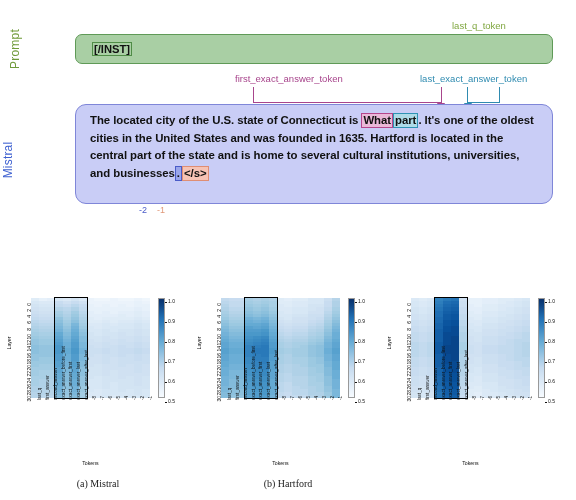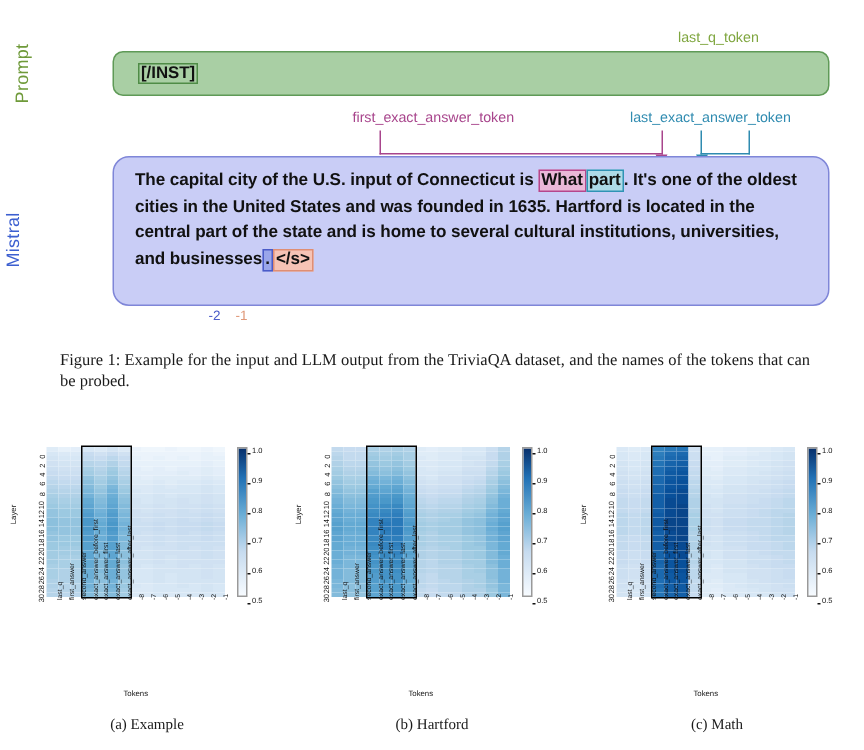--- a/index.html
+++ b/index.html
@@ -165,32 +165,31 @@
     </div>
 
     <div id="first-exact-label">first_exact_answer_token</div>
     <div id="last-exact-label">last_exact_answer_token</div>
     <div class="leader" id="leader-first"></div>
     <div class="leader" id="leader-last"></div>
 
     <div class="side-label" id="mistral-side-label">Mistral</div>
 
     <div id="answer-box">
-      <span>The capital city of the U.S. input of Connecticut is </span><span class="tok" id="tok-hart">What</span><span class="tok" id="tok-ford">part</span><span>. It's</span>
+      <span>The located city of the U.S. state of Connecticut is </span><span class="tok" id="tok-hart">What</span><span class="tok" id="tok-ford">part</span><span>. It's</span>
       <span>one of the oldest cities in the United States and was founded in</span>
       <span>1635. Hartford is located in the central part of the state and is</span>
       <span>home to several cultural institutions, universities, and</span>
       <span>businesses</span><span class="tok" id="tok-period">.</span><span class="tok" id="tok-eos">&lt;/s&gt;</span>
     </div>
 
     <div id="idx-minus2">-2</div>
     <div id="idx-minus1">-1</div>
   </div>
 
-  <div id="caption">Figure 1: Example for the input and LLM output from the TriviaQA dataset, and the names of the tokens that can be probed.</div>
 
   <div class="panel" id="panel-0">
       <div class="ylabel">Layer</div>
       <div class="ytick-col">
         <div class="ytick" style="top: 1.5625px;">0</div>
         <div class="ytick" style="top: 7.8125px;">2</div>
         <div class="ytick" style="top: 14.0625px;">4</div>
         <div class="ytick" style="top: 20.3125px;">6</div>
         <div class="ytick" style="top: 26.5625px;">8</div>
         <div class="ytick" style="top: 32.8125px;">10</div>
@@ -708,21 +707,21 @@
       <div class="xlabel">Tokens</div>
       <div class="cbar" style="left: 156px;"></div>
       <div class="cbar-ticks" style="left: 164px;">
         <div class="cbar-tick" style="top: 4px;">1.0</div>
         <div class="cbar-tick" style="top: 24px;">0.9</div>
         <div class="cbar-tick" style="top: 44px;">0.8</div>
         <div class="cbar-tick" style="top: 64px;">0.7</div>
         <div class="cbar-tick" style="top: 84px;">0.6</div>
         <div class="cbar-tick" style="top: 104px;">0.5</div>
       </div>
-      <div class="subcap">(a) Example</div>
+      <div class="subcap">(a) Mistral</div>
     </div>
   <div class="panel" id="panel-1">
       <div class="ylabel">Layer</div>
       <div class="ytick-col">
         <div class="ytick" style="top: 1.5625px;">0</div>
         <div class="ytick" style="top: 7.8125px;">2</div>
         <div class="ytick" style="top: 14.0625px;">4</div>
         <div class="ytick" style="top: 20.3125px;">6</div>
         <div class="ytick" style="top: 26.5625px;">8</div>
         <div class="ytick" style="top: 32.8125px;">10</div>
@@ -1772,16 +1771,15 @@
       <div class="xlabel">Tokens</div>
       <div class="cbar" style="left: 156px;"></div>
       <div class="cbar-ticks" style="left: 164px;">
         <div class="cbar-tick" style="top: 4px;">1.0</div>
         <div class="cbar-tick" style="top: 24px;">0.9</div>
         <div class="cbar-tick" style="top: 44px;">0.8</div>
         <div class="cbar-tick" style="top: 64px;">0.7</div>
         <div class="cbar-tick" style="top: 84px;">0.6</div>
         <div class="cbar-tick" style="top: 104px;">0.5</div>
       </div>
-      <div class="subcap">(c) Math</div>
     </div>
 
 </div>
 
 </body></html>

